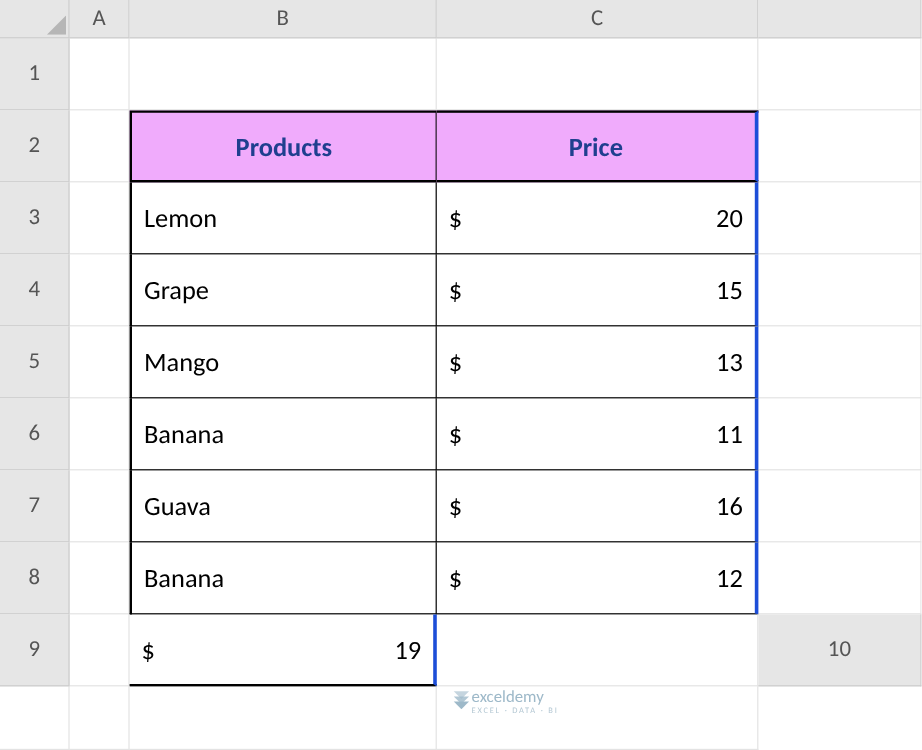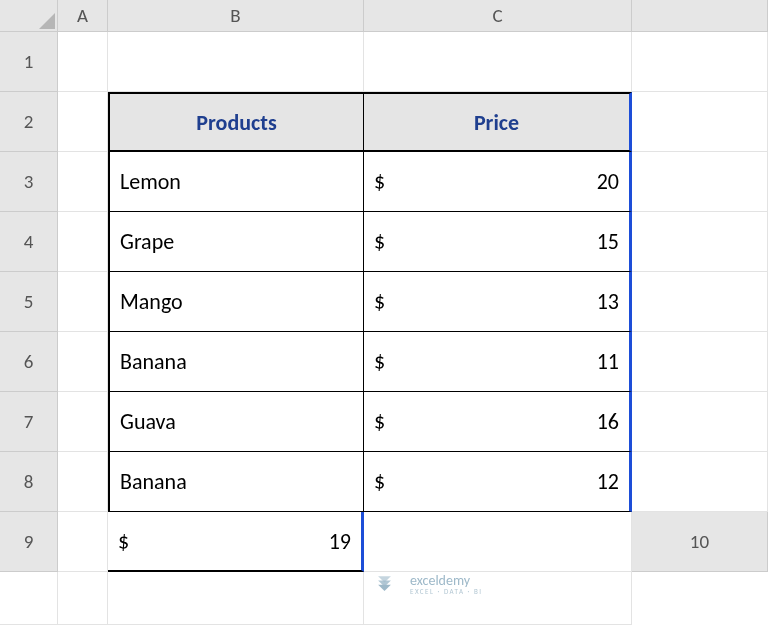--- a/index.html
+++ b/index.html
@@ -60,21 +60,21 @@
     .cell {
       border-right: 1px solid #e3e3e3;
       border-bottom: 1px solid #e3e3e3;
       display: flex;
       align-items: center;
       padding: 0 10px;
       font-size: 22px;
       color: #000;
     }
     .table-header {
-      background: #e5e5e5;
+      background: #f0abfc;
       color: #1f3f8f;
       font-weight: bold;
       justify-content: center;
       border-top: 2px solid #000;
       border-bottom: 2px solid #000;
     }
     .table-cell {
       border-bottom: 1px solid #000;
       border-right: 1px solid #000;
     }
@@ -99,21 +99,21 @@
     .col-clear {
       border-right: 1px solid #e3e3e3;
       border-bottom: 1px solid #e3e3e3;
     }
     .watermark {
       position: absolute;
       left: 376px;
       top: 572px;
       display: flex;
       align-items: center;
-      gap: 17px;
+      gap: 0;
       font-size: 14px;
       color: #9eb9c9;
       font-weight: 500;
     }
     .watermark .sub {
       font-size: 7px;
       color: #b3c7d3;
       letter-spacing: 1.5px;
       display: block;
       margin-top: -2px;

